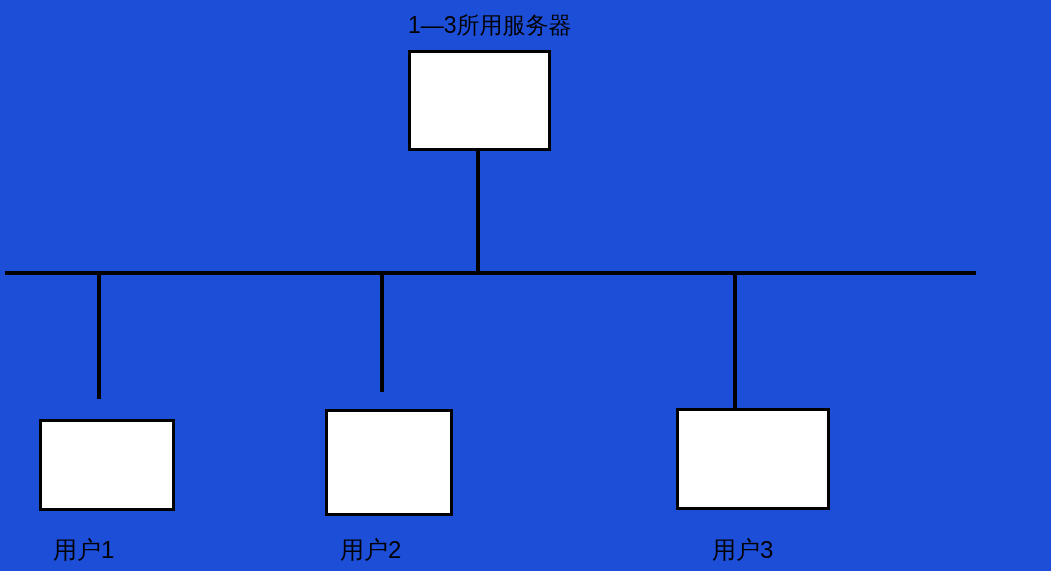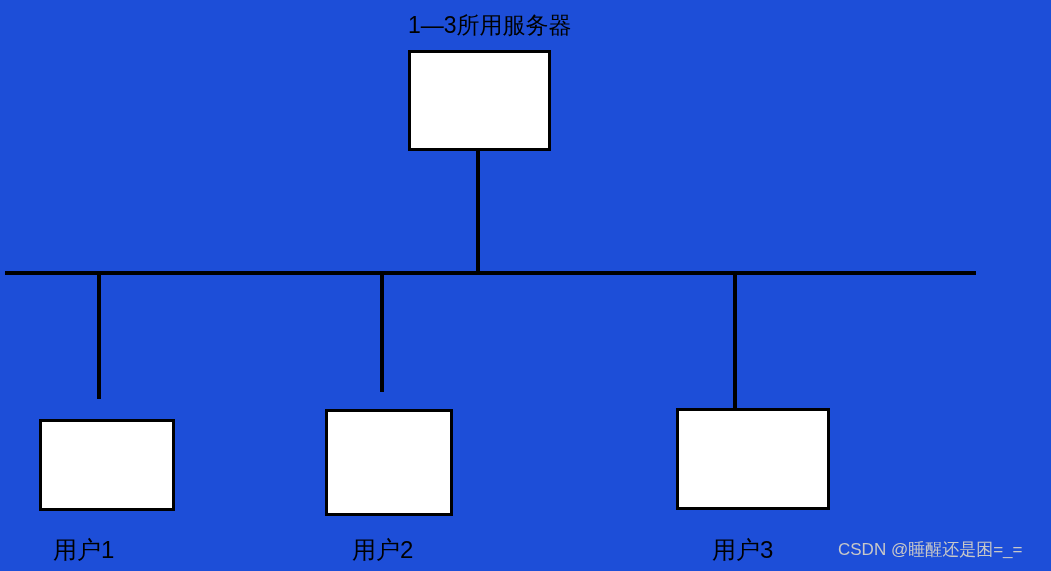--- a/index.html
+++ b/index.html
@@ -73,25 +73,24 @@
   </div>
 
   <div class="diagram-label user-label" style="left:53px; top:538px;">用户1</div>
 
   <div class="drop-line" style="left:380px; top:275px; width:4px; height:117px;"></div>
 
   <div class="node-box" style="left:325px; top:409px; width:128px; height:107px;">
     <span></span>
   </div>
 
-  <div class="diagram-label user-label" style="left:352px; top:538px;">用户2</div>
+  <div class="diagram-label user-label" style="left:340px; top:538px;">用户2</div>
 
   <div class="drop-line" style="left:733px; top:273px; width:4px; height:136px;"></div>
 
   <div class="node-box" style="left:676px; top:408px; width:154px; height:102px;">
     <span></span>
   </div>
 
   <div class="diagram-label user-label" style="left:712px; top:538px;">用户3</div>
 
-  <div class="watermark" style="left:838px; top:541px;">CSDN @睡醒还是困=_=</div>
 
 </div>
 
 </body></html>

